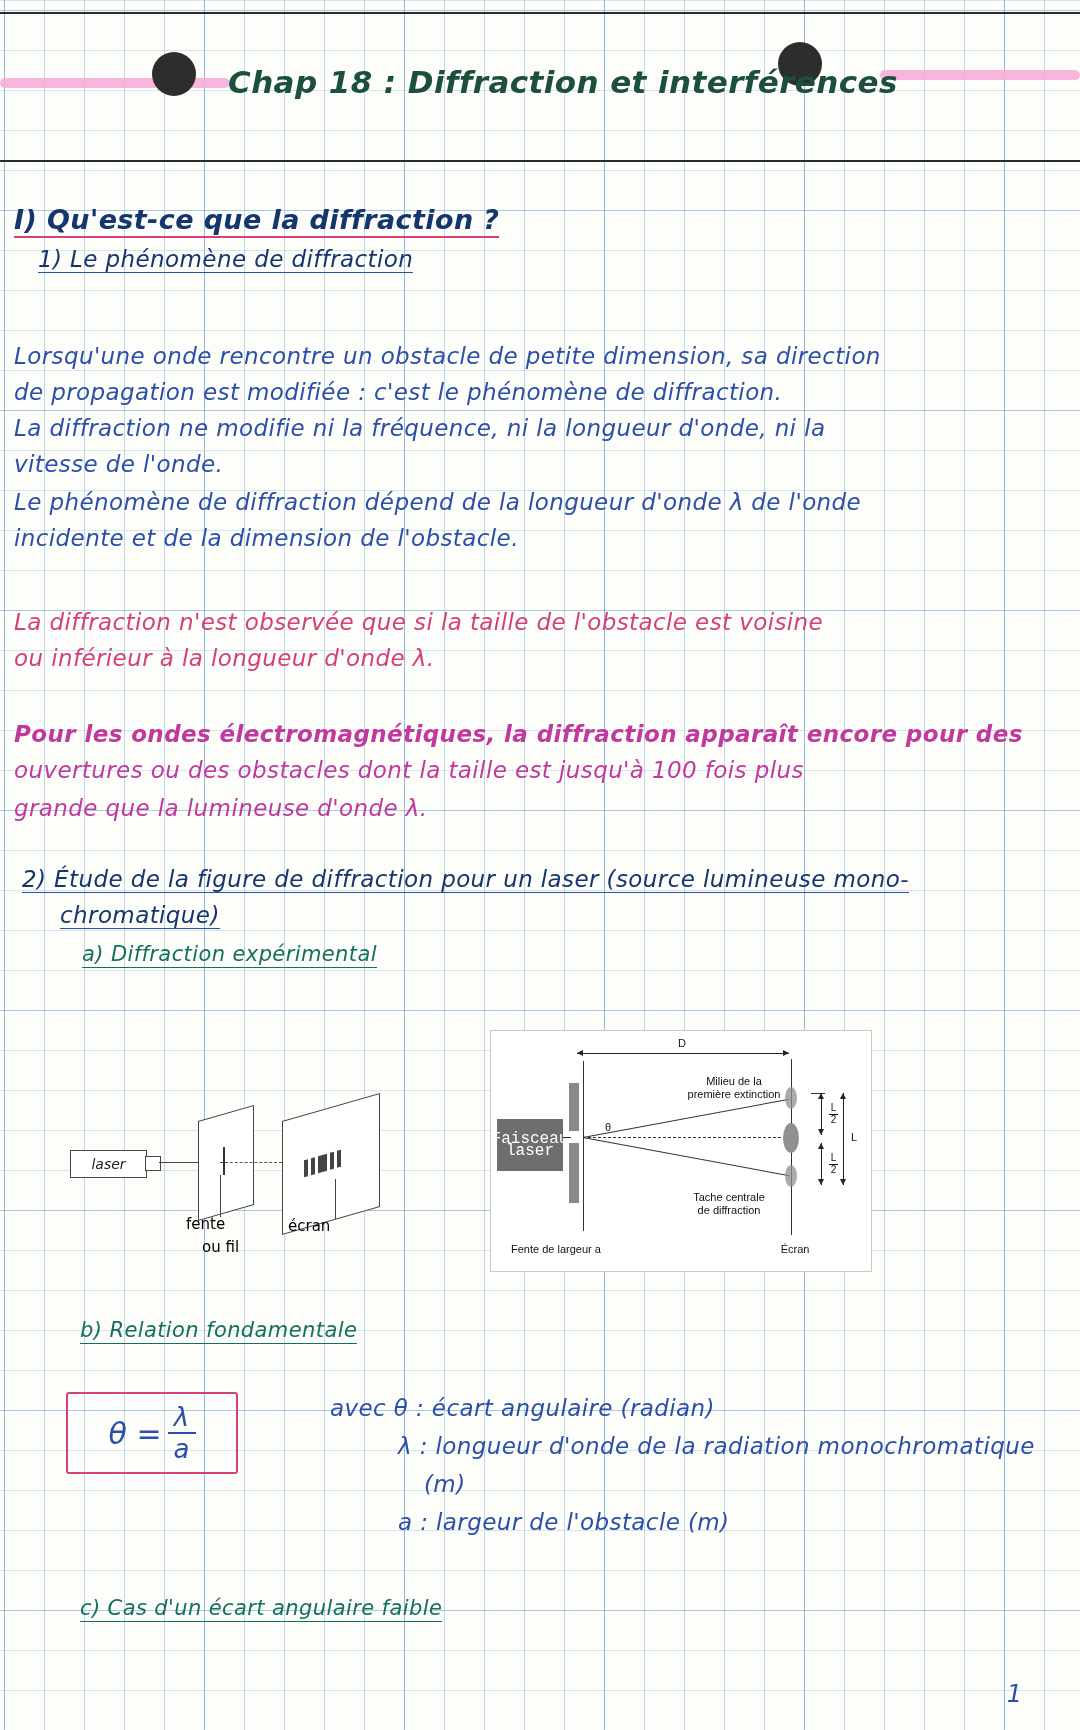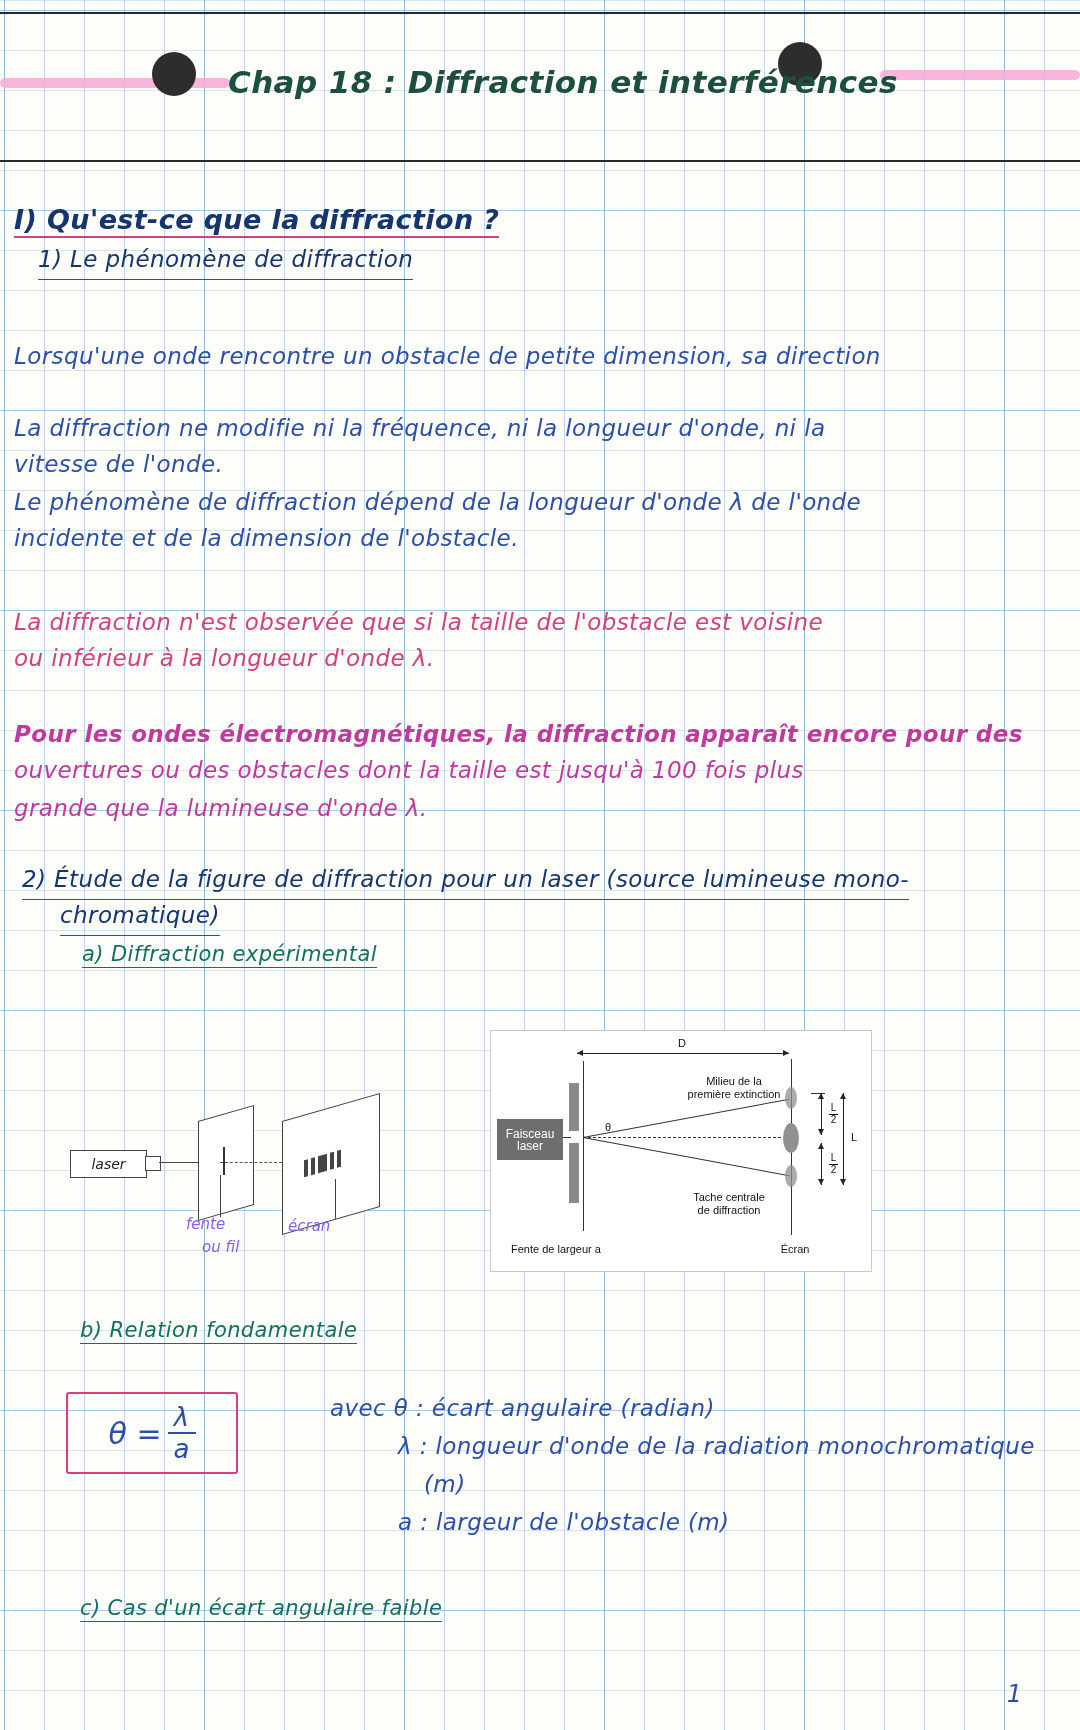--- a/index.html
+++ b/index.html
@@ -100,21 +100,21 @@
     color: #c0399e;
     font-style: italic;
     line-height: 36px;
   }
   .under-red {
     border-bottom: 2px solid #d4407c;
     padding-bottom: 1px;
   }
   .under-blue {
     border-bottom: 1.5px solid #2b4fa8;
-    padding-bottom: 7px;
+    padding-bottom: 0;
   }
   .under-green {
     border-bottom: 1.5px solid #14705e;
     padding-bottom: 1px;
   }
   
   .formula-box {
     position: absolute;
     border: 2px solid #d4407c;
     border-radius: 3px;
@@ -226,22 +226,21 @@
   .fig1 .fringes i {
     display: block;
     width: 4px;
     height: 17px;
     background: #444;
   }
   .fig1 .fringes i.big { width: 9px; }
   .fig1 .lbl {
     position: absolute;
     font-size: 15px;
-    color: #8b5cf6;
-    font-style: italic;
+    color: #000000;
   }
   .fig1 .leader {
     position: absolute;
     width: 1.2px;
     background: #444;
   }
   
   .fig2 {
     position: absolute;
     left: 490px;
@@ -257,25 +256,25 @@
     color: #111;
     font-family: "Liberation Sans", sans-serif;
     text-align: center;
     line-height: 13px;
   }
   .fig2 .laser-src {
     position: absolute;
     left: 6px;
     top: 88px;
     width: 66px;
-    height: 41px;
+    height: 52px;
     background: #6e6e6e;
     color: #fff;
-    font-size: 12px;
-    font-family: Liberation Sans, sans-serif;
+    font-size: 16px;
+    font-family: Liberation Mono, monospace;
     display: flex;
     flex-direction: column;
     align-items: center;
     justify-content: center;
     line-height: 12px;
   }
   .fig2 .slit-wall {
     position: absolute;
     left: 78px;
     top: 52px;
@@ -386,20 +385,21 @@
 
   <div class="hw title" style="left:228px; top:64px;">Chap 18 : Diffraction et interférences</div>
 
   <div class="rule" style="top:12px;"></div>
   <div class="rule" style="top:160px;"></div>
 
   <div class="hw h1 under-red" style="left:14px; top:204px;">I) Qu'est-ce que la diffraction ?</div>
   <div class="hw h2 under-blue" style="left:38px; top:246px;">1) Le phénomène de diffraction</div>
 
   <div class="hw body-blue" style="left:14px; top:338px;">Lorsqu'une onde rencontre un obstacle de petite dimension, sa direction</div>
+  <div class="hw body-blue" style="left:14px; top:374px;">de propagation est modifiée : c'est le phénomène de diffraction.</div>
   <div class="hw body-blue" style="left:14px; top:410px;">La diffraction ne modifie ni la fréquence, ni la longueur d'onde, ni la</div>
   <div class="hw body-blue" style="left:14px; top:484px;">Le phénomène de diffraction dépend de la longueur d'onde λ de l'onde</div>
   <div class="hw body-blue" style="left:14px; top:446px;">vitesse de l'onde.</div>
   <div class="hw body-blue" style="left:14px; top:520px;">incidente et de la dimension de l'obstacle.</div>
 
   <div class="hw body-pink" style="left:14px; top:604px;">La diffraction n'est observée que si la taille de l'obstacle est voisine</div>
   <div class="hw body-pink" style="left:14px; top:640px;">ou inférieur à la longueur d'onde λ.</div>
 
   <div class="hw body-purple" style="left:14px; top:716px;font-weight:bold;">Pour les ondes électromagnétiques, la diffraction apparaît encore pour des</div>
   <div class="hw body-purple" style="left:14px; top:752px;">ouvertures ou des obstacles dont la taille est jusqu'à 100 fois plus</div>

